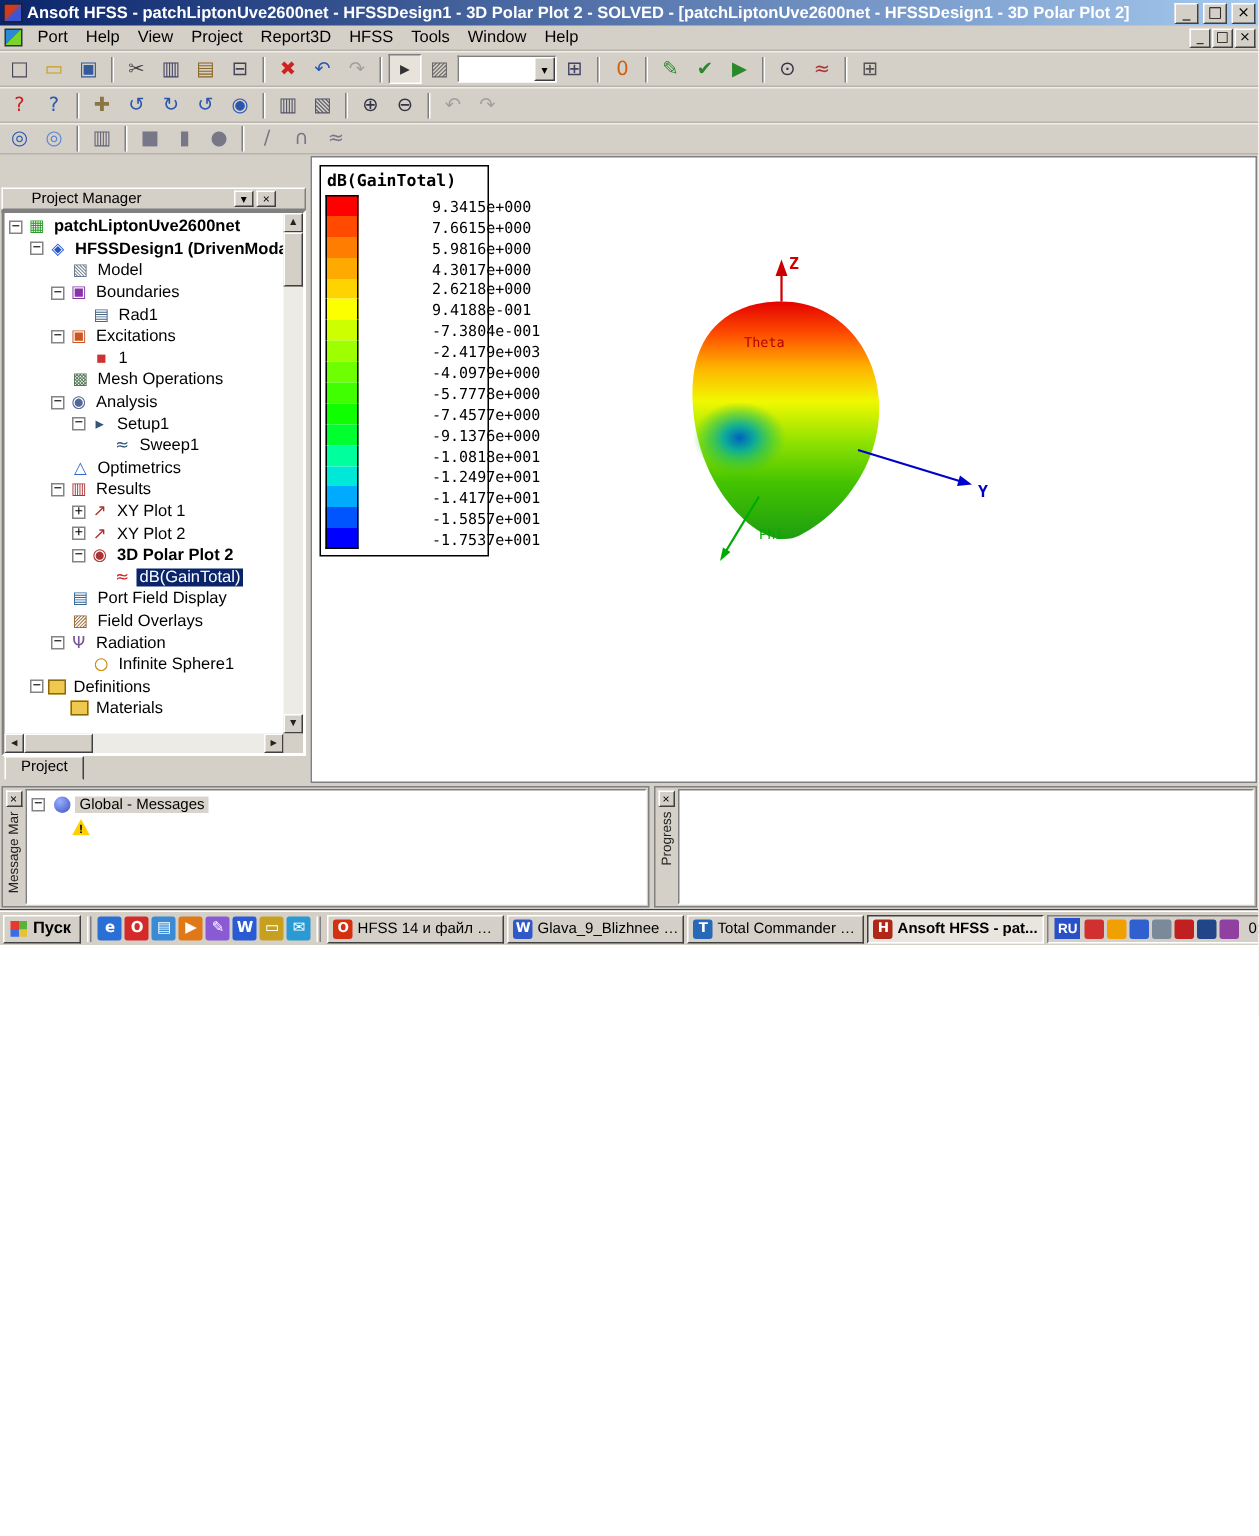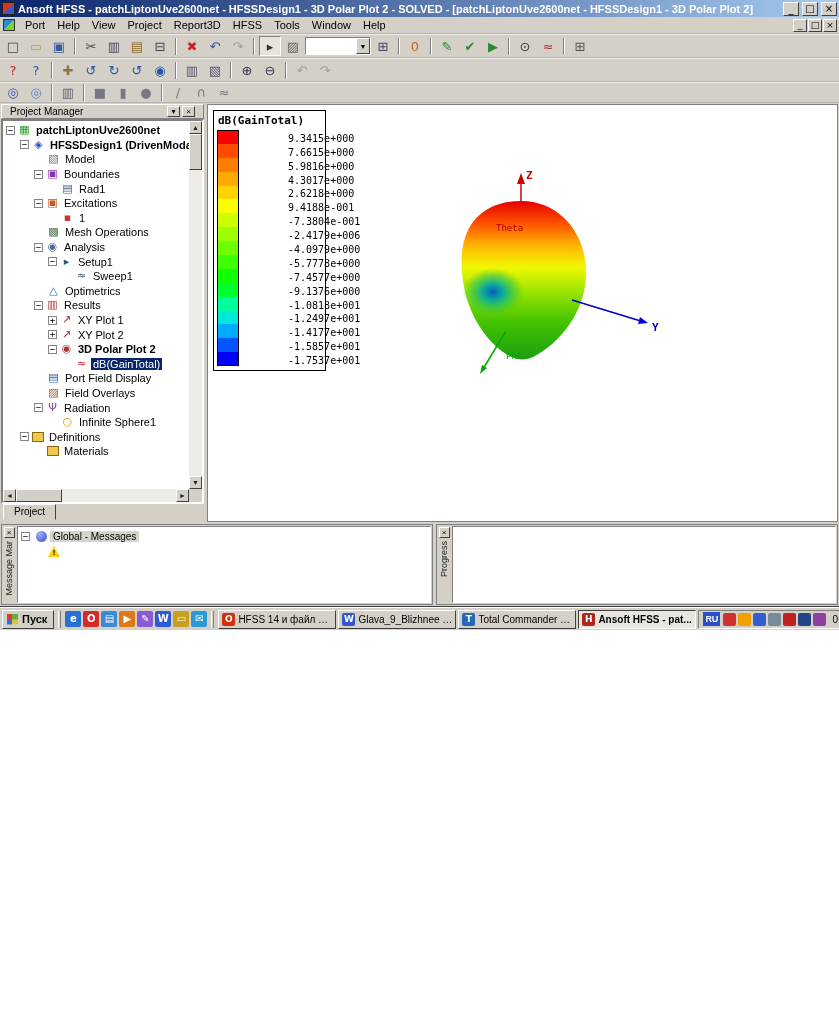--- a/index.html
+++ b/index.html
@@ -36,22 +36,22 @@
   .tb-btn.pressed { border:1px solid; border-color:#808080 #fff #fff #808080; background:#e7e3db; }
   .tb-btn.dis { opacity:.45; }
   .tb-sep { width:2px; height:17px; border-left:1px solid #808080; border-right:1px solid #fff; margin:0 3px; }
   .tb-combo { width:66px; height:18px; background:#fff; border:1px solid; border-color:#808080 #fff #fff #808080; display:flex; align-items:stretch; }
   .combo-val { flex:1; font-size:10px; padding:1px 2px; }
   .combo-arr { width:14px; background:#d4d0c8; border:1px solid; border-color:#fff #404040 #404040 #fff; font-size:8px; text-align:center; line-height:15px; }
 
   
   .workspace { flex:1; display:flex; overflow:hidden; padding:1px 1px 1px 1px; }
   .pm { width:203px; display:flex; flex-direction:column; flex:none; }
-  .pm-hdr { height:15px; display:flex; align-items:center; padding:0 8px; font-size:10px;
-            border:1px solid; border-color:#fff #808080 #808080 #fff; gap:2px; }
+  .pm-hdr { height:15px; display:flex; align-items:center; padding:0 19px; font-size:10px;
+            border:1px solid; border-color:#fff #808080 #808080 #fff; gap:2px;margin-top:21px; }
   .pm-hdr .sp { flex:1; }
   .pm-mini { width:13px; height:11px; background:#d4d0c8; border:1px solid; border-color:#fff #404040 #404040 #fff;
              font-size:8px; line-height:9px; text-align:center; }
   .tree-area { flex:1; position:relative; border:2px solid; border-color:#808080 #fff #fff #808080; background:#fff; overflow:hidden; }
   .tree { position:absolute; left:0; top:0; right:13px; bottom:13px; overflow:hidden; padding-top:2px; }
   .tree-row { height:14.6px; display:flex; align-items:center; white-space:nowrap; }
   .expand { width:9px; height:9px; border:1px solid #848484; background:#fff; font:9px/7px "DejaVu Sans Mono",monospace;
             text-align:center; margin-right:3px; flex:none; }
   .expand-spacer { width:13px; flex:none; }
   .tree-ic { width:13px; height:12px; margin-right:3px; flex:none; font:11px/12px "DejaVu Sans",sans-serif; text-align:center; }
@@ -493,21 +493,21 @@
               <div class="lrow">
                 <span class="lsw" style="background: rgb(251, 255, 0);"></span>
                 <span class="lval">9.4188e-001</span>
               </div>
               <div class="lrow">
                 <span class="lsw" style="background: rgb(205, 255, 0);"></span>
                 <span class="lval">-7.3804e-001</span>
               </div>
               <div class="lrow">
                 <span class="lsw" style="background: rgb(157, 255, 0);"></span>
-                <span class="lval">-2.4179e+006</span>
+                <span class="lval">-2.4179e+003</span>
               </div>
               <div class="lrow">
                 <span class="lsw" style="background: rgb(110, 255, 0);"></span>
                 <span class="lval">-4.0979e+000</span>
               </div>
               <div class="lrow">
                 <span class="lsw" style="background: rgb(63, 255, 0);"></span>
                 <span class="lval">-5.7778e+000</span>
               </div>
               <div class="lrow">

